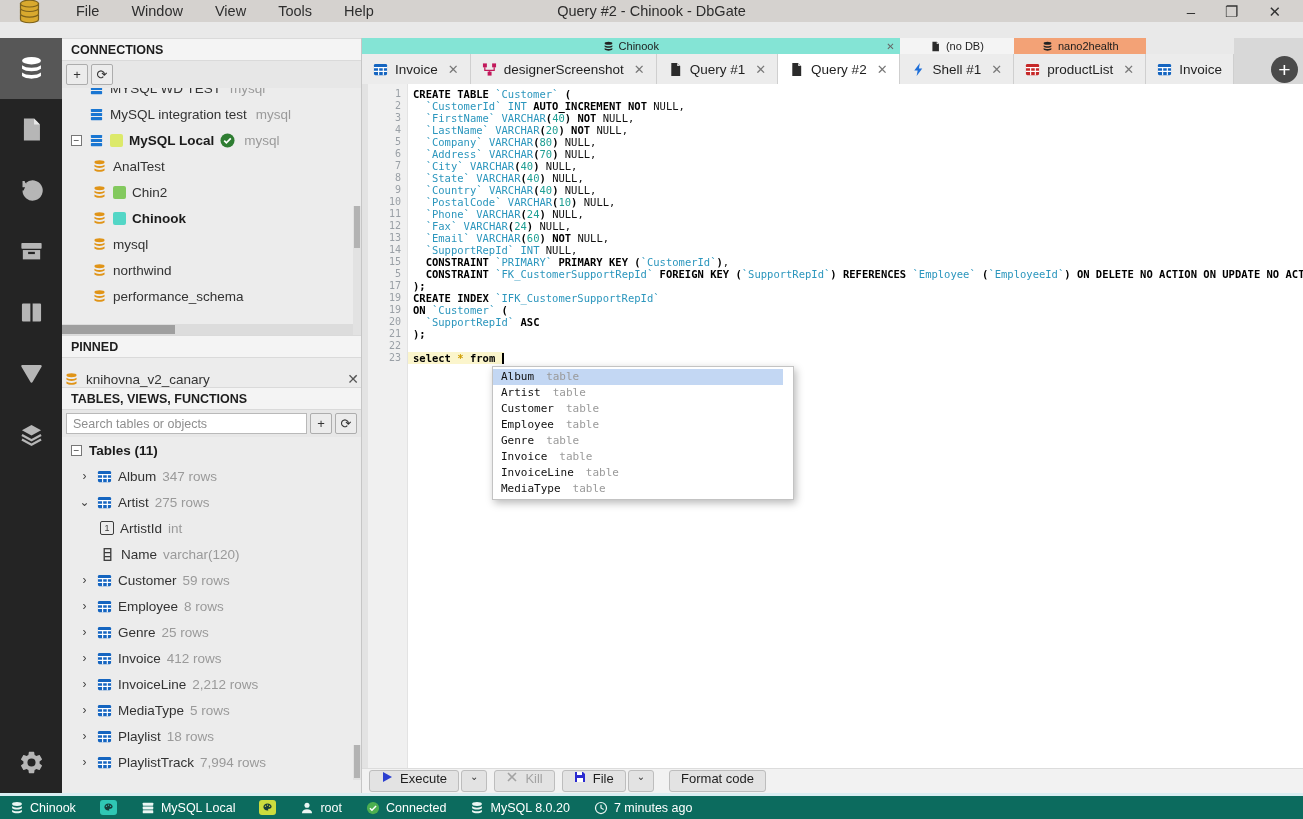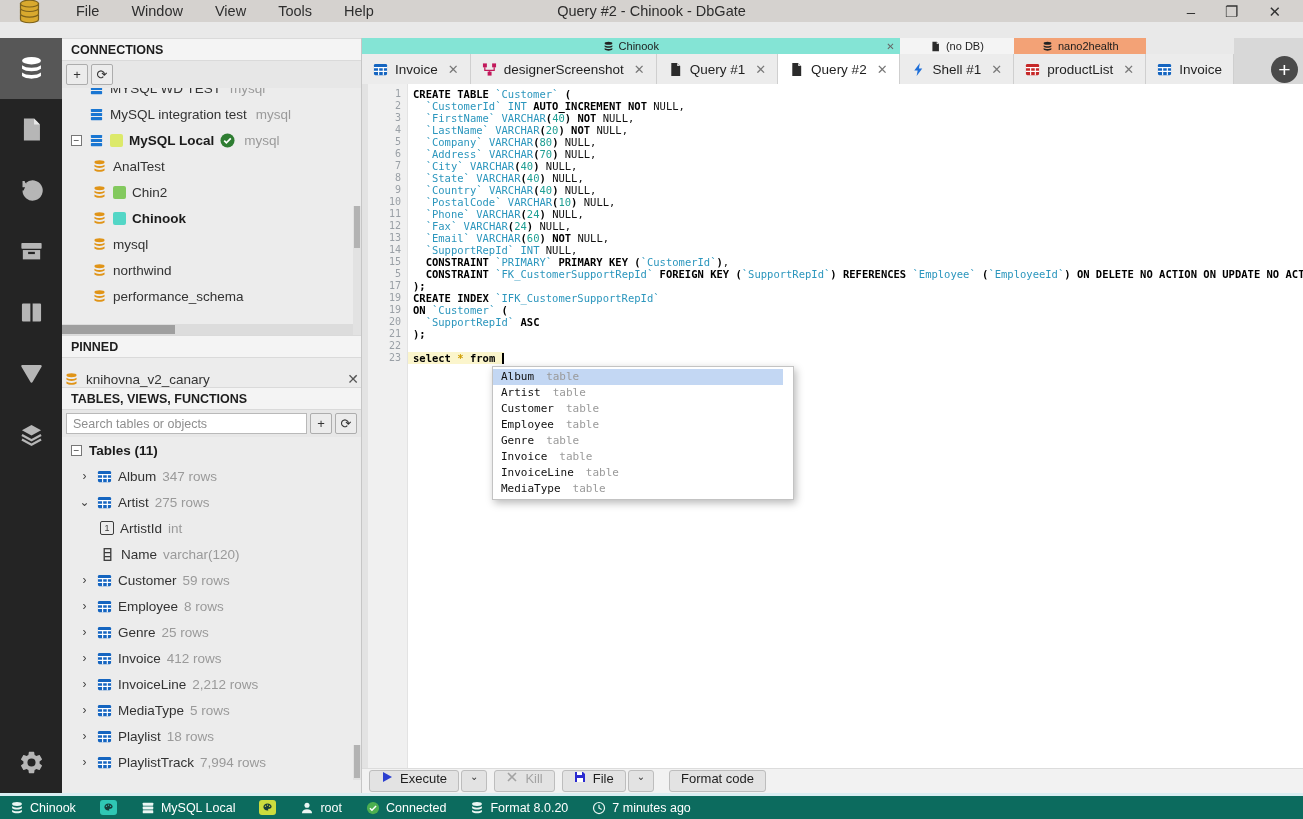--- a/index.html
+++ b/index.html
@@ -814,21 +814,21 @@
       <span>Connected</span>
     </div>
     <div class="sb-item">
       <span style="display:flex;color:#eaf6f3">
         <svg viewBox="0 0 16 16" fill="currentColor">
           <ellipse cx="8" cy="3.4" rx="5.6" ry="2.2"></ellipse>
           <path d="M2.4 6.1c1.2 1 3.2 1.5 5.6 1.5s4.4-.5 5.6-1.5v2.1c-1.2 1-3.2 1.5-5.6 1.5S3.6 9.2 2.4 8.2z"></path>
           <path d="M2.4 10.3c1.2 1 3.2 1.5 5.6 1.5s4.4-.5 5.6-1.5v2.2c-1.2 1-3.2 1.5-5.6 1.5s-4.4-.5-5.6-1.5z"></path>
         </svg>
       </span>
-      <span>Format 8.0.20</span>
+      <span>MySQL 8.0.20</span>
     </div>
     <div class="sb-item">
       <span style="display:flex;color:#eaf6f3">
         <svg viewBox="0 0 16 16" fill="none" stroke="currentColor" stroke-width="1.4">
           <circle cx="8" cy="8" r="6.3"></circle>
           <path d="M8 4.3V8l3 1.8"></path>
         </svg>
       </span>
       <span>7 minutes ago</span>
     </div>

